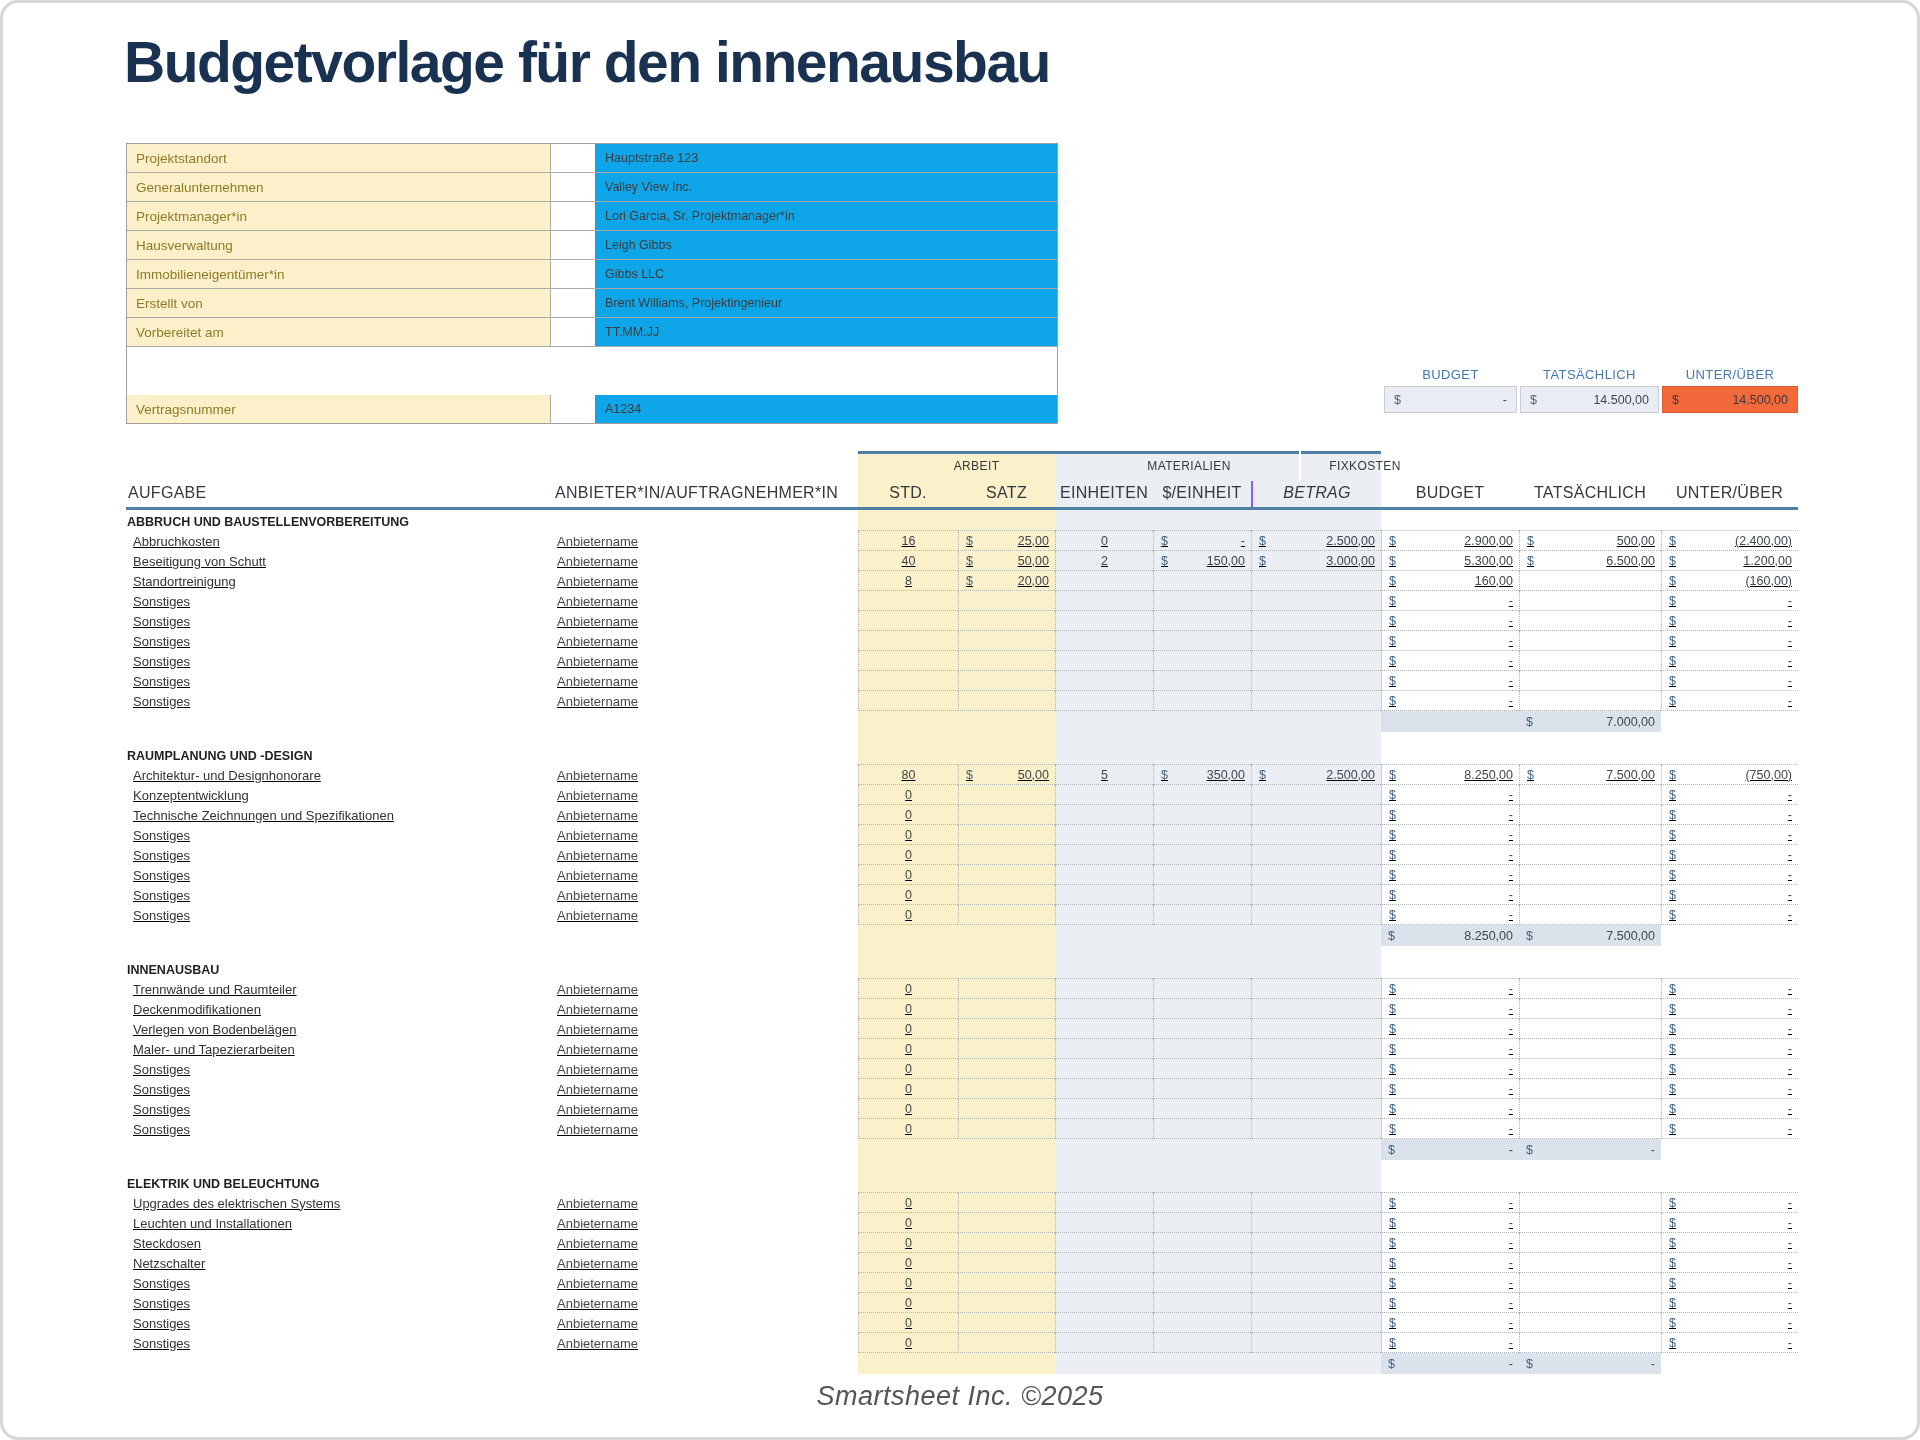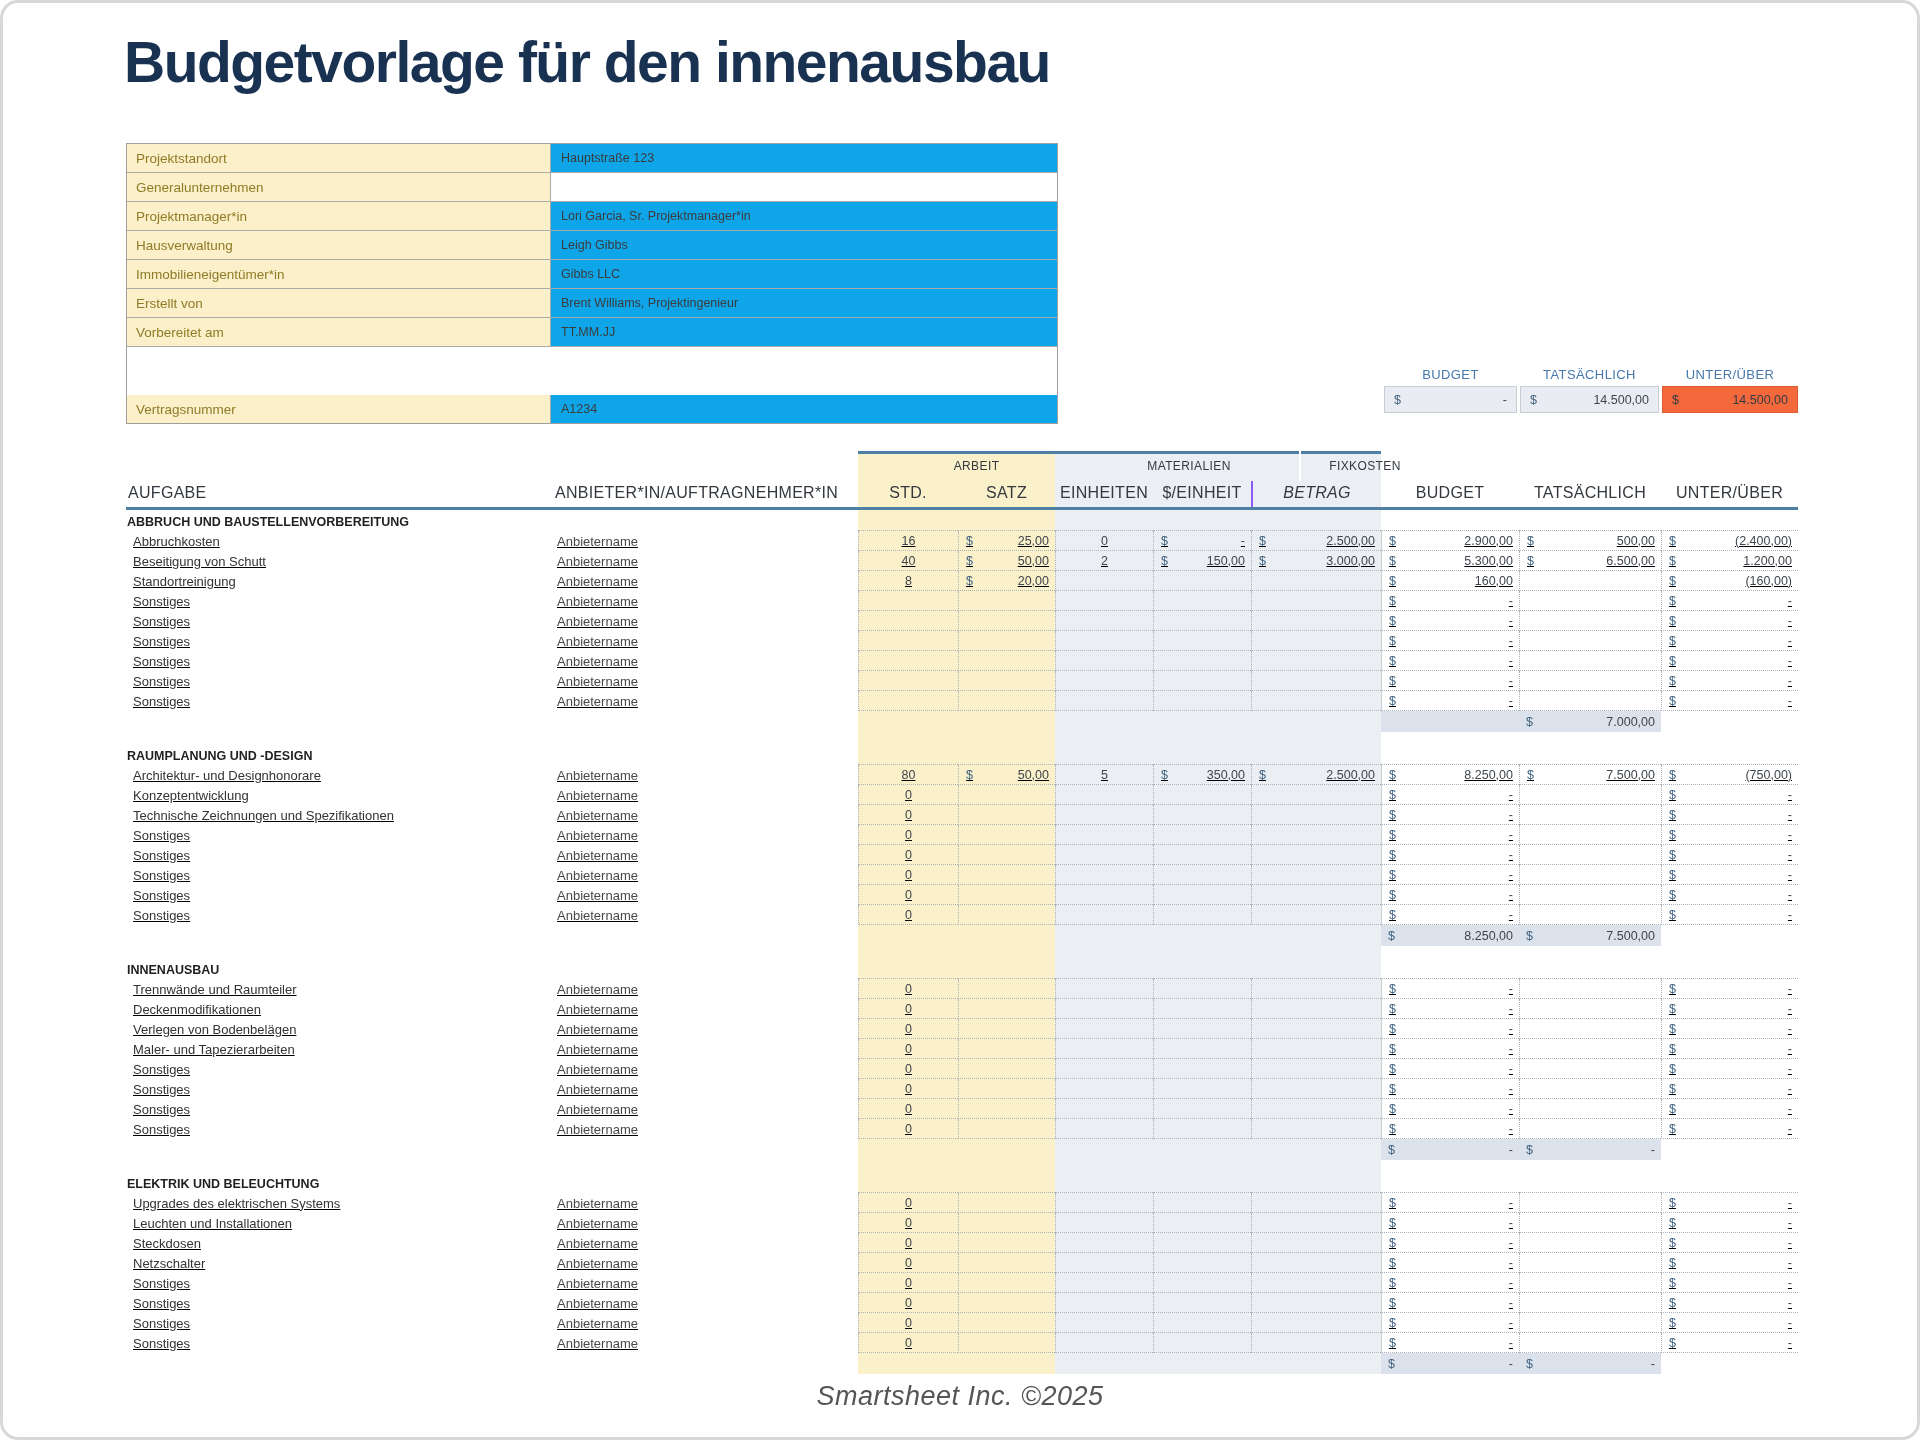--- a/index.html
+++ b/index.html
@@ -9,21 +9,21 @@
     font-family:"Liberation Sans",sans-serif;
     padding-left:13px;
   }
   
   .title{
     position:absolute;left:121px;top:26px;font-size:57px;font-weight:bold;
     color:#1a3252;letter-spacing:-1.5px;
   }
   
   .info{position:absolute;left:123px;top:140px;width:932px;border:1px solid #9f9f9f;box-sizing:border-box;}
-  .info-row{display:grid;grid-template-columns:424px 1fr;height:28px;border-bottom:1px solid #aaaaaa;}
+  .info-row{display:grid;grid-template-columns:424px 1fr;height:28px;border-bottom:1px solid #aaaaaa;gap:44px;}
   .info-row:last-child{border-bottom:none;margin-top:48px;}
   .info-label{background:#fbf0c9;color:#8f7b26;font-size:13.5px;display:flex;align-items:center;padding-left:9px;border-right:1px solid #aaaaaa;}
   .info-value{background:#0ea5e9;color:#3c3c3c;font-size:12.5px;display:flex;align-items:center;padding-left:10px;}
   
   .summary{position:absolute;left:1381px;top:364px;width:414px;}
   .summary-headers{display:grid;grid-template-columns:133px 139px 136px;gap:3px;margin-bottom:4px;}
   .summary-headers div{text-align:center;color:#4678ae;font-size:13px;letter-spacing:.4px;}
   .summary-cells{display:grid;grid-template-columns:133px 139px 136px;gap:3px;}
   .scell{height:27px;display:flex;align-items:center;justify-content:space-between;padding:0 9px;
     font-size:12.5px;border:1px solid #c8cdd4;background:#e9edf3;box-sizing:border-box;color:#3f464e;}
@@ -81,20 +81,21 @@
 
   <div class="title">Budgetvorlage für den innenausbau</div>
 
   <div class="info" id="info-rows">
       <div class="info-row">
         <div class="info-label">Projektstandort</div>
         <div class="info-value">Hauptstraße 123</div>
       </div>
       <div class="info-row">
         <div class="info-label">Generalunternehmen</div>
+        <div class="info-value">Valley View Inc.</div>
       </div>
       <div class="info-row">
         <div class="info-label">Projektmanager*in</div>
         <div class="info-value">Lori Garcia, Sr. Projektmanager*in</div>
       </div>
       <div class="info-row">
         <div class="info-label">Hausverwaltung</div>
         <div class="info-value">Leigh Gibbs</div>
       </div>
       <div class="info-row">

